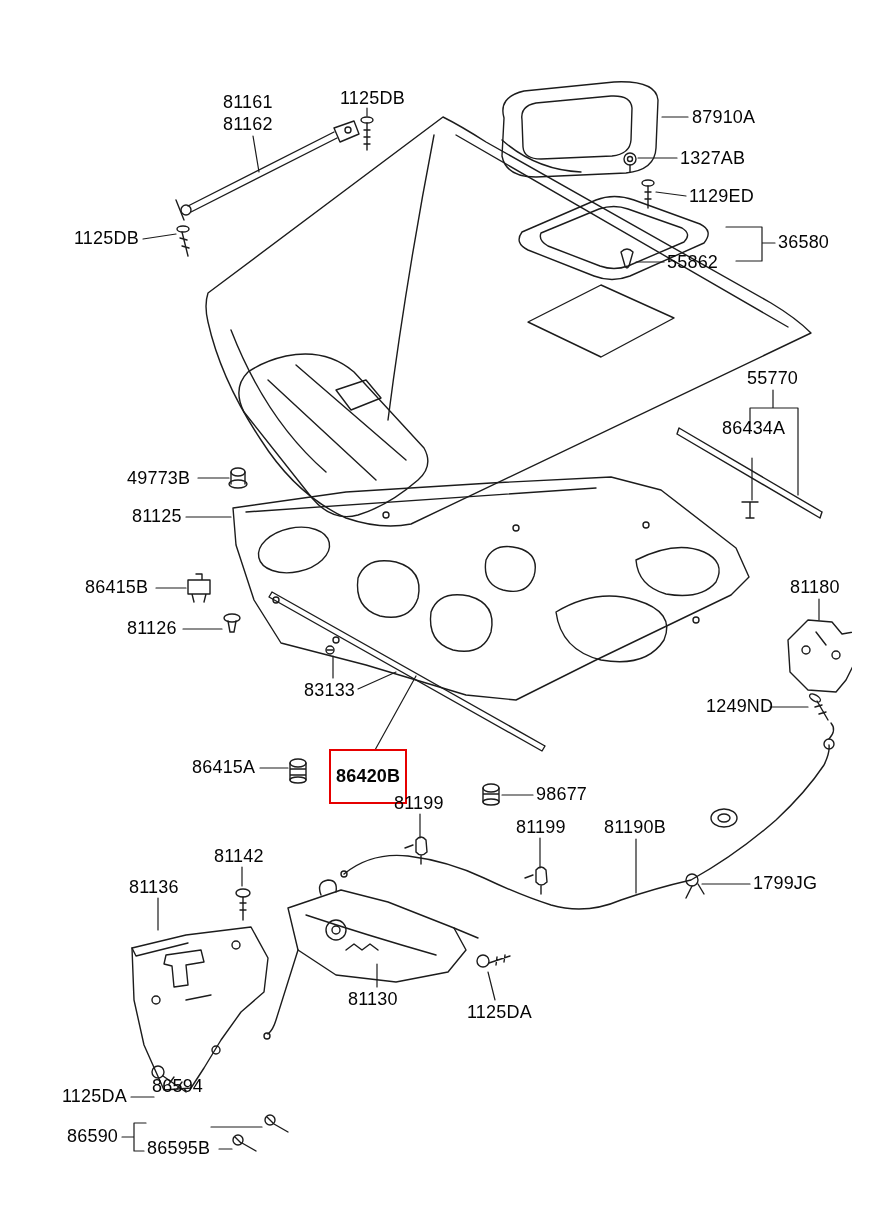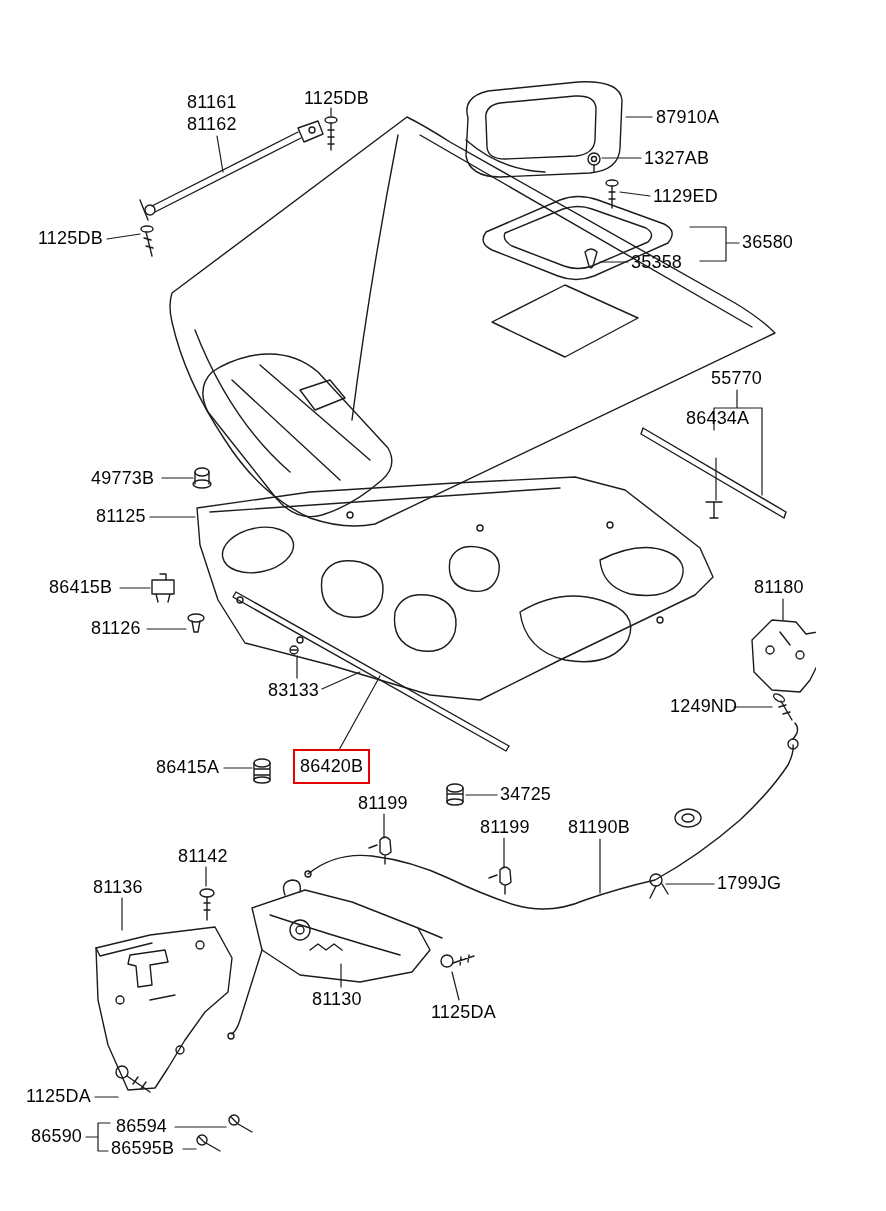--- a/index.html
+++ b/index.html
@@ -2,36 +2,38 @@
 <html><head>
 <meta charset="utf-8">
 <style>
   html,body{margin:0;padding:0;background:#ffffff;}
   .canvas{
     position:relative;
     width:816px;height:1211px;
     background:#ffffff;
     font-family:"Liberation Sans", sans-serif;
     overflow:hidden;
+    margin-left:36px;
   }
   svg.artwork{position:absolute;left:0;top:0;}
   .lbl{
     position:absolute;
     font-size:18px;
     line-height:21px;
     color:#050505;
     letter-spacing:.2px;
     white-space:nowrap;
     cursor:default;
   }
   .lbl.hl{
     border:2px solid #e60000;
-    padding:5px 5px;
+    padding:15px 5px;
     margin-left:-7px;
     margin-top:-3px;
+    font-weight:bold;
   }
 </style>
 </head>
 <body>
 
 <div class="canvas">
 
   <svg class="artwork" width="886" height="1211" viewBox="0 0 886 1211" fill="none" stroke="#1c1c1c" stroke-width="1.4" stroke-linecap="round" stroke-linejoin="round">
 
     <g>
@@ -267,40 +269,40 @@
     </g>
   </svg>
 
   <div class="lbl" style="left:187px;top:92px">81161</div>
   <div class="lbl" style="left:187px;top:114px">81162</div>
   <div class="lbl" style="left:304px;top:88px">1125DB</div>
   <div class="lbl" style="left:656px;top:107px">87910A</div>
   <div class="lbl" style="left:644px;top:148px">1327AB</div>
   <div class="lbl" style="left:653px;top:186px">1129ED</div>
   <div class="lbl" style="left:742px;top:232px">36580</div>
-  <div class="lbl" style="left:631px;top:252px">35358</div>
+  <div class="lbl" style="left:631px;top:252px">55862</div>
   <div class="lbl" style="left:38px;top:228px">1125DB</div>
   <div class="lbl" style="left:711px;top:368px">55770</div>
-  <div class="lbl" style="left:686px;top:408px">86434A</div>
+  <div class="lbl" style="left:686px;top:418px">86434A</div>
   <div class="lbl" style="left:91px;top:468px">49773B</div>
   <div class="lbl" style="left:96px;top:506px">81125</div>
   <div class="lbl" style="left:49px;top:577px">86415B</div>
   <div class="lbl" style="left:91px;top:618px">81126</div>
   <div class="lbl" style="left:754px;top:577px">81180</div>
   <div class="lbl" style="left:268px;top:680px">83133</div>
   <div class="lbl" style="left:670px;top:696px">1249ND</div>
   <div class="lbl" style="left:156px;top:757px">86415A</div>
   <div class="lbl hl" style="left:300px;top:752px">86420B</div>
   <div class="lbl" style="left:358px;top:793px">81199</div>
-  <div class="lbl" style="left:500px;top:784px">34725</div>
+  <div class="lbl" style="left:500px;top:784px">98677</div>
   <div class="lbl" style="left:480px;top:817px">81199</div>
   <div class="lbl" style="left:568px;top:817px">81190B</div>
   <div class="lbl" style="left:717px;top:873px">1799JG</div>
   <div class="lbl" style="left:178px;top:846px">81142</div>
   <div class="lbl" style="left:93px;top:877px">81136</div>
   <div class="lbl" style="left:312px;top:989px">81130</div>
   <div class="lbl" style="left:431px;top:1002px">1125DA</div>
   <div class="lbl" style="left:26px;top:1086px">1125DA</div>
   <div class="lbl" style="left:31px;top:1126px">86590</div>
-  <div class="lbl" style="left:116px;top:1116px">86594</div>
+  <div class="lbl" style="left:116px;top:1076px">86594</div>
   <div class="lbl" style="left:111px;top:1138px">86595B</div>
 
 </div>
 
 </body></html>

